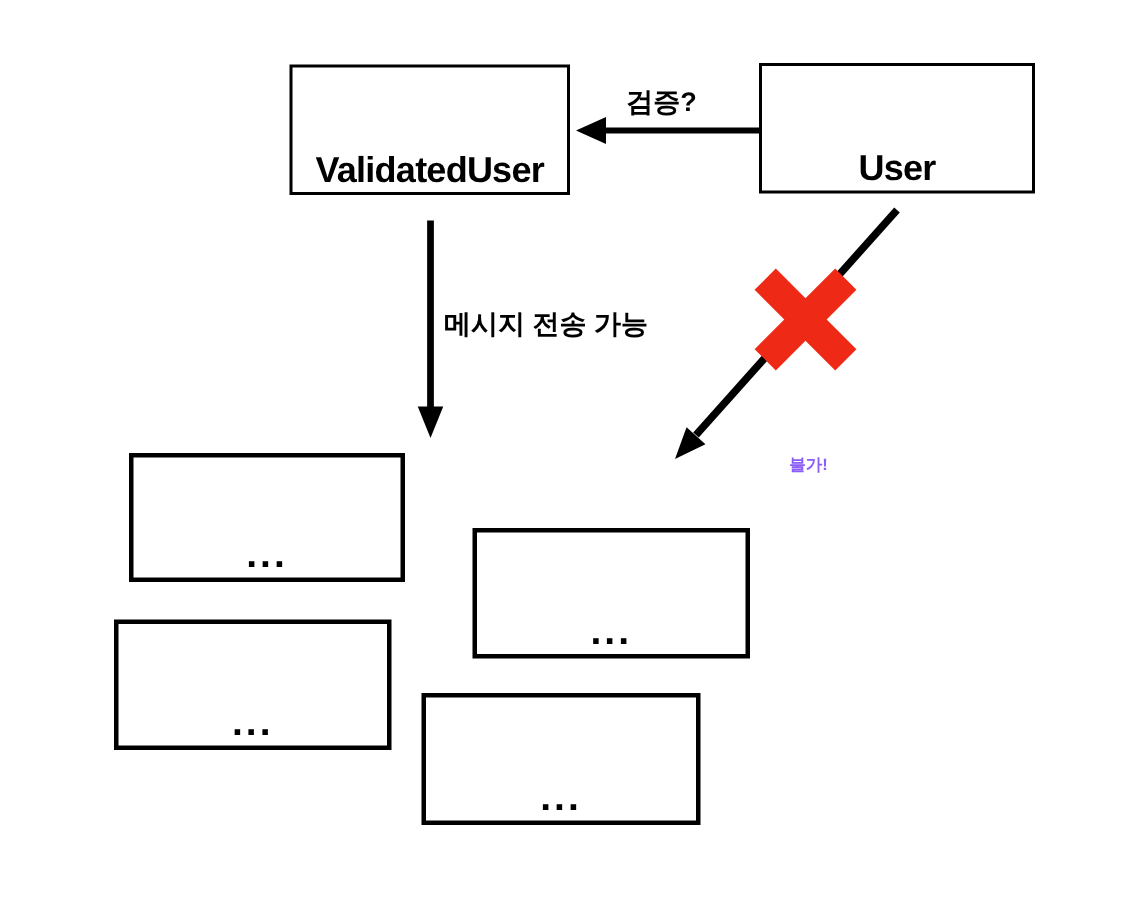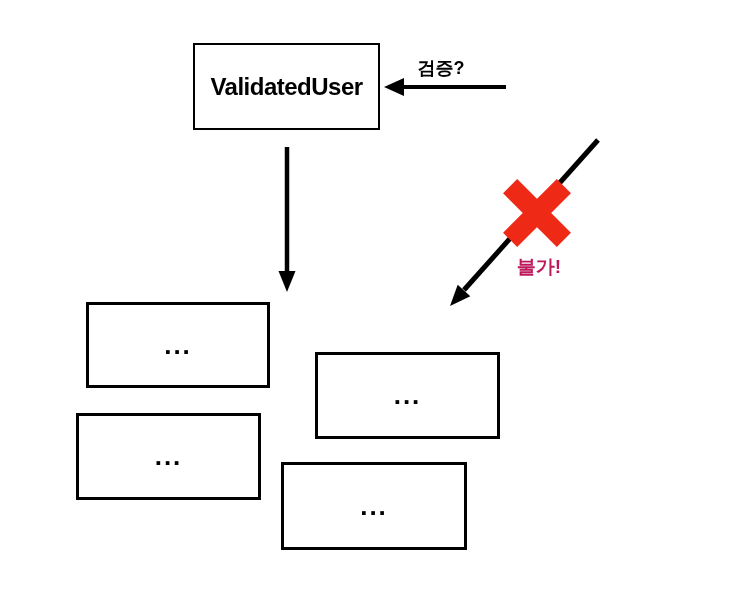--- a/index.html
+++ b/index.html
@@ -20,21 +20,21 @@
     position: absolute;
     left: 0; top: 0;
     width: 756px; height: 600px;
   }
   .node {
     position: absolute;
     box-sizing: border-box;
     background: #ffffff;
     border: 2.5px solid #000;
     display: flex;
-    align-items: center;
+    align-items: flex-end;
     justify-content: center;
   }
   .node.thick { border-width: 3px; }
   .node-label {
     font-weight: bold;
     font-size: 24px;
     letter-spacing: -0.5px;
     white-space: nowrap;
   }
   .dots-label {
@@ -44,22 +44,23 @@
   }
   .edge-label {
     position: absolute;
     font-size: 18px;
     line-height: 21px;
     white-space: nowrap;
     font-weight: bold;
   }
   .edge-label.center { text-align: center; }
   .edge-label.red {
-    color: #be185d;
-    font-size: 19px;
+    color: #8b5cf6;
+    font-size: 11px;
+    margin-top: 44px;
   }
   
   .node-validated { left: 193px; top: 43px;  width: 187px; height: 87px; }
   .node-user      { left: 506px; top: 42px;  width: 184px; height: 87px; }
   
   .node-r1 { left: 86px;  top: 302px; width: 184px; height: 86px; }
   .node-r2 { left: 76px;  top: 413px; width: 185px; height: 87px; }
   .node-r3 { left: 315px; top: 352px; width: 185px; height: 87px; }
   .node-r4 { left: 281px; top: 462px; width: 186px; height: 88px; }
   
@@ -92,33 +93,37 @@
     <g transform="translate(537,213)" fill="#EE2A16">
       <rect x="-38" y="-10" width="76" height="20" transform="rotate(45)"></rect>
       <rect x="-38" y="-10" width="76" height="20" transform="rotate(-45)"></rect>
     </g>
   </svg>
 
   <div class="node node-validated">
     <span class="node-label">ValidatedUser</span>
   </div>
 
+  <div class="node node-user">
+    <span class="node-label">User</span>
+  </div>
 
   <div class="node thick node-r1">
     <span class="dots-label">...</span>
   </div>
 
   <div class="node thick node-r2">
     <span class="dots-label">...</span>
   </div>
 
   <div class="node thick node-r3">
     <span class="dots-label">...</span>
   </div>
 
   <div class="node thick node-r4">
     <span class="dots-label">...</span>
   </div>
 
   <div class="edge-label center label-verify">검증?</div>
+  <div class="edge-label label-send">메시지 전송 가능</div>
   <div class="edge-label center red label-forbidden">불가!</div>
 
 </div>
 
 </body></html>

